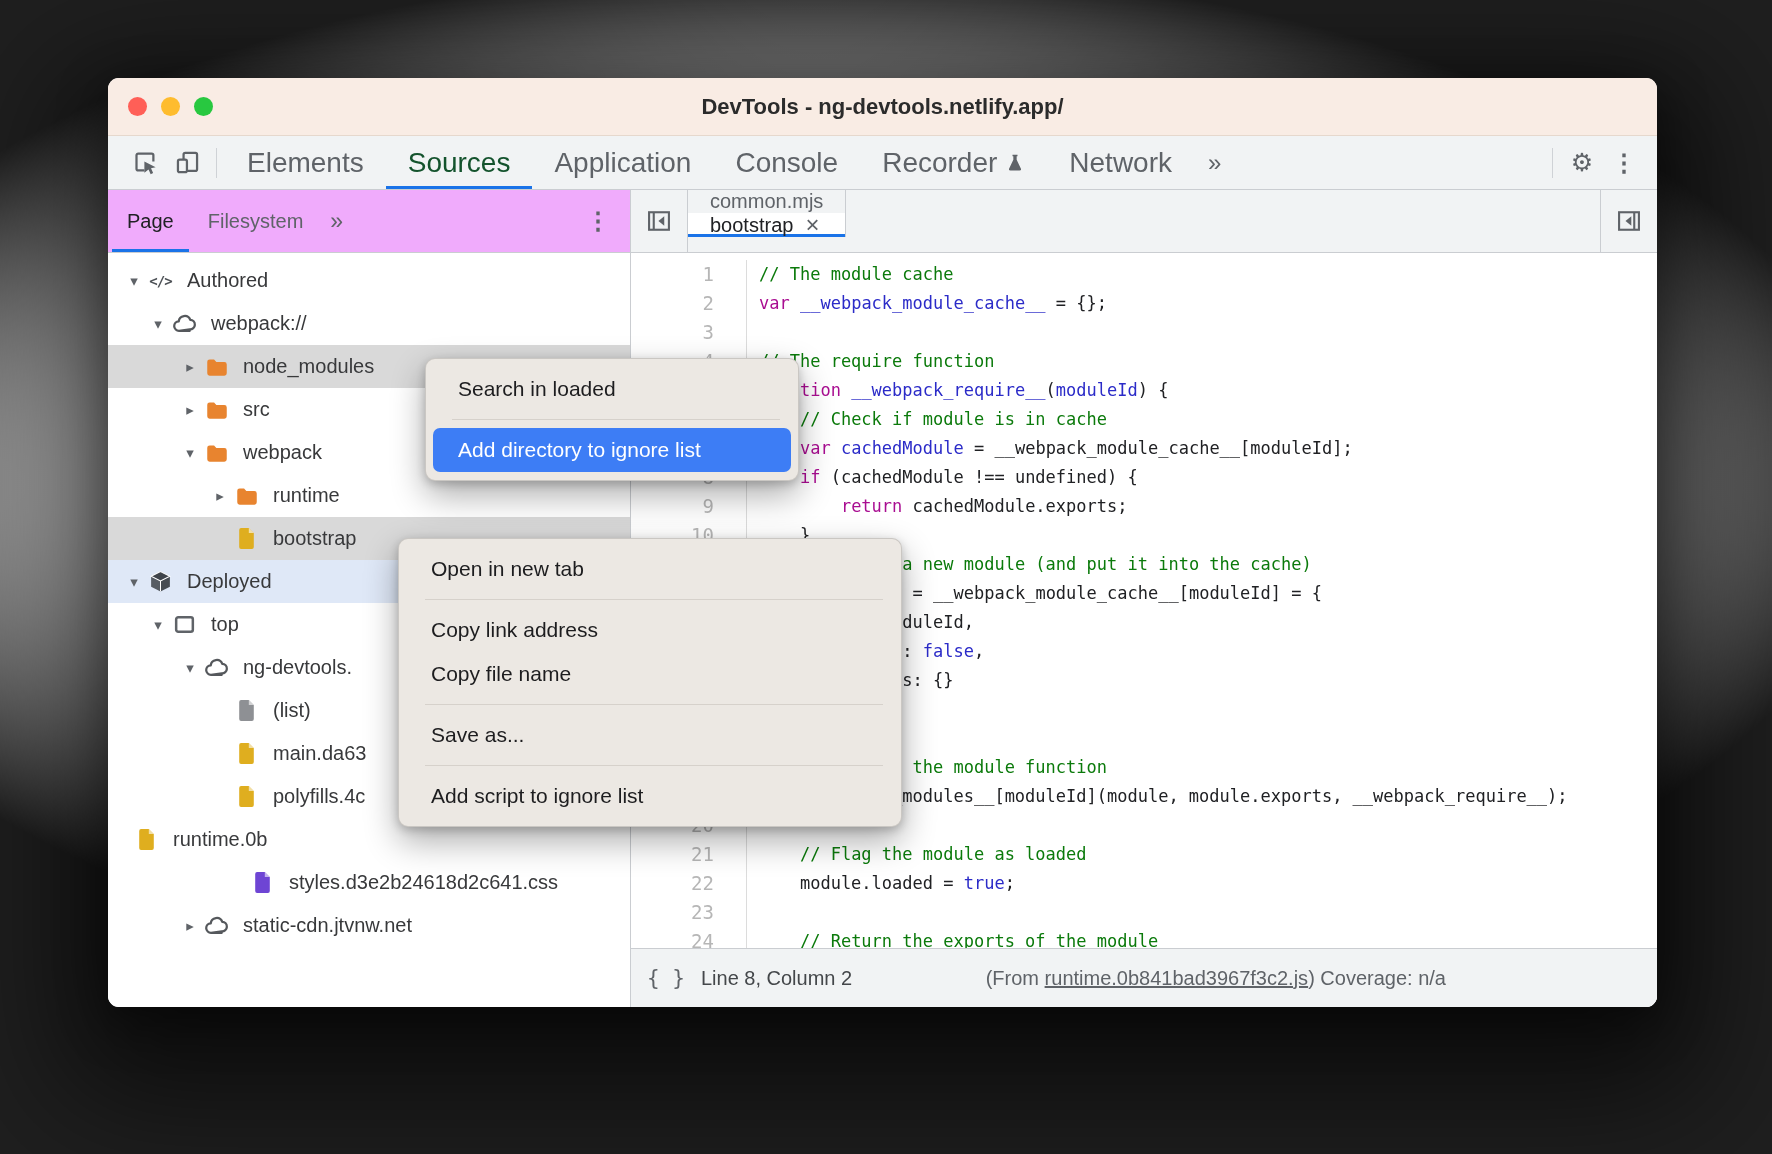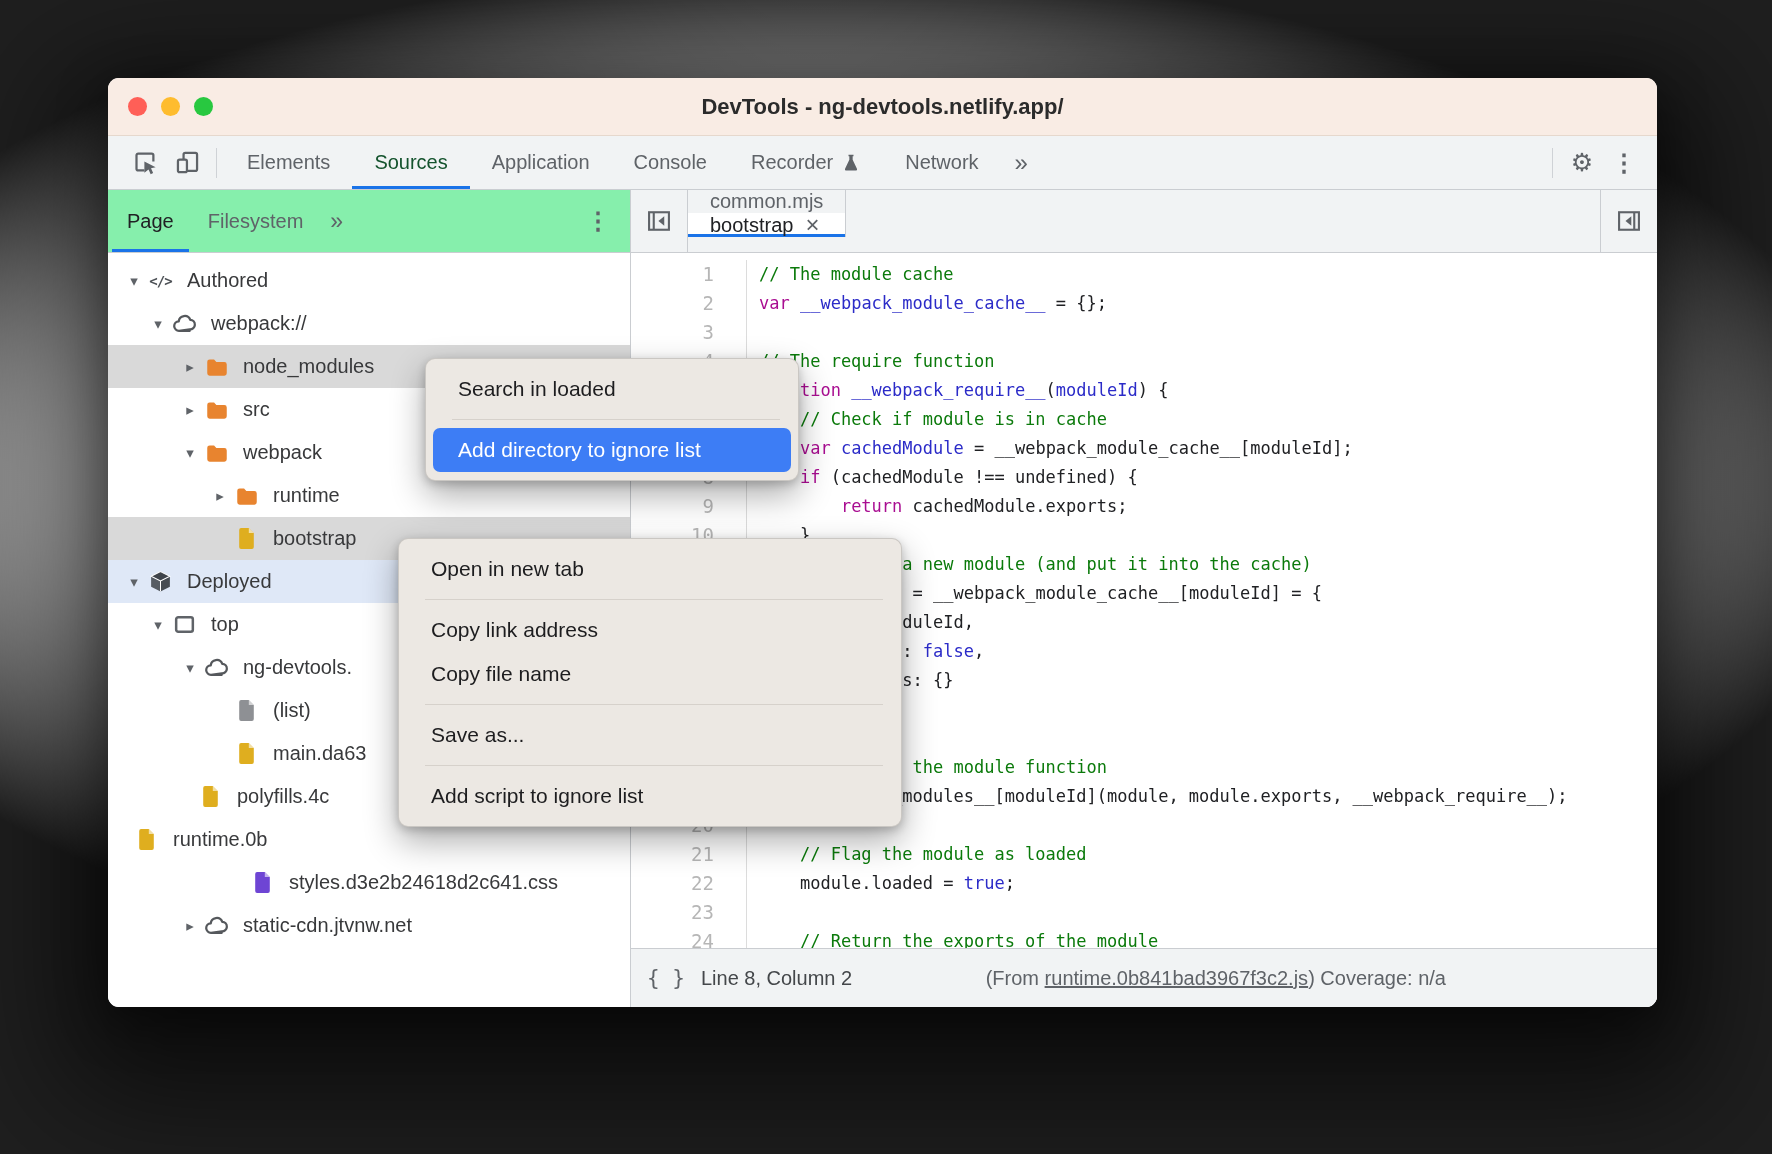--- a/index.html
+++ b/index.html
@@ -18,31 +18,31 @@
   .titlebar{height:57px;flex:0 0 57px;background:#f9ece4;border-bottom:1px solid #e6d8cd;position:relative;display:flex;align-items:center;justify-content:center;}
   .traffic{position:absolute;left:20px;top:0;height:100%;display:flex;align-items:center;gap:14px;}
   .light{width:19px;height:19px;border-radius:50%;}
   .title{font-size:22px;font-weight:bold;color:#2b2b2b;}
   
   .toolbar{height:53px;flex:0 0 53px;background:#f1f3f4;border-bottom:1px solid #cacdd1;display:flex;align-items:stretch;}
   .tb-icons{display:flex;align-items:center;padding-left:16px;}
   .icon-btn{width:42px;height:40px;display:flex;align-items:center;justify-content:center;color:#5f6368;}
   .vsep{width:1px;height:30px;background:#cfd2d6;margin:auto 8px;}
   .tb-tabs{display:flex;align-items:stretch;}
-  .tb-tab{display:flex;align-items:center;gap:8px;padding:0 22px;font-size:20px;color:#5f6368;position:relative;cursor:default;}
+  .tb-tab{display:flex;align-items:center;gap:8px;padding:0 22px;font-size:28px;color:#5f6368;position:relative;cursor:default;}
   .tb-tab.active{color:#14532d;box-shadow:inset 0 -3px 0 #1a73e8;}
   .more-chevron{display:flex;align-items:center;padding:0 14px;font-size:24px;color:#5f6368;}
   .tb-spacer{flex:1;}
   .tb-right{display:flex;align-items:center;padding-right:12px;}
   .glyph{font-size:25px;line-height:1;}
   .dots-glyph{font-size:24px;font-weight:bold;letter-spacing:0;}
   
   .main{flex:1;display:flex;min-height:0;}
   .sidebar{width:522px;flex:0 0 522px;border-right:1px solid #cacdd1;display:flex;flex-direction:column;background:#fff;min-height:0;}
-  .pane-header{height:62px;flex:0 0 62px;background:#86efac;border-bottom:1px solid #cacdd1;display:flex;align-items:stretch;}
+  .pane-header{height:62px;flex:0 0 62px;background:#f0abfc;border-bottom:1px solid #cacdd1;display:flex;align-items:stretch;}
   .sb-tab{display:flex;align-items:center;padding:0 15px;margin-left:4px;font-size:20px;color:#5f6368;position:relative;}
   .sb-tab.active{color:#202124;box-shadow:inset 0 -3px 0 #1a73e8;}
   .sb-more{display:flex;align-items:center;padding:0 12px;font-size:23px;color:#5f6368;}
   .sb-spacer{flex:1;}
   .sb-dots{display:flex;align-items:center;padding:0 20px;color:#5f6368;}
   
   .tree{flex:1;overflow:hidden;padding-top:6px;}
   .tree-row{height:43px;display:flex;align-items:center;font-size:20px;color:#38393b;white-space:nowrap;}
   .tree-row.sel-gray{background:#d9d9d9;}
   .tree-row.sel-blue{background:#dfe8f7;}
@@ -307,21 +307,21 @@
             <span class="tree-icon">
               <span>
                 <svg width="25" height="25" viewBox="0 0 24 24">
                   <path d="M5 3.8A1.8 1.8 0 0 1 6.8 2h7.4L19 6.8v13.4A1.8 1.8 0 0 1 17.2 22H6.8A1.8 1.8 0 0 1 5 20.2Z" fill="#dfae1f"></path>
                   <path d="M14.2 2 19 6.8h-4.8Z" fill="rgba(255,255,255,.6)"></path>
                 </svg>
               </span>
             </span>
             <span>main.da63</span>
           </div>
-          <div class="tree-row" style="padding-left: 64px;">
+          <div class="tree-row" style="padding-left: 100px;">
             <span class="expander"></span>
             <span class="tree-icon">
               <span>
                 <svg width="25" height="25" viewBox="0 0 24 24">
                   <path d="M5 3.8A1.8 1.8 0 0 1 6.8 2h7.4L19 6.8v13.4A1.8 1.8 0 0 1 17.2 22H6.8A1.8 1.8 0 0 1 5 20.2Z" fill="#dfae1f"></path>
                   <path d="M14.2 2 19 6.8h-4.8Z" fill="rgba(255,255,255,.6)"></path>
                 </svg>
               </span>
             </span>
             <span>polyfills.4c</span>

